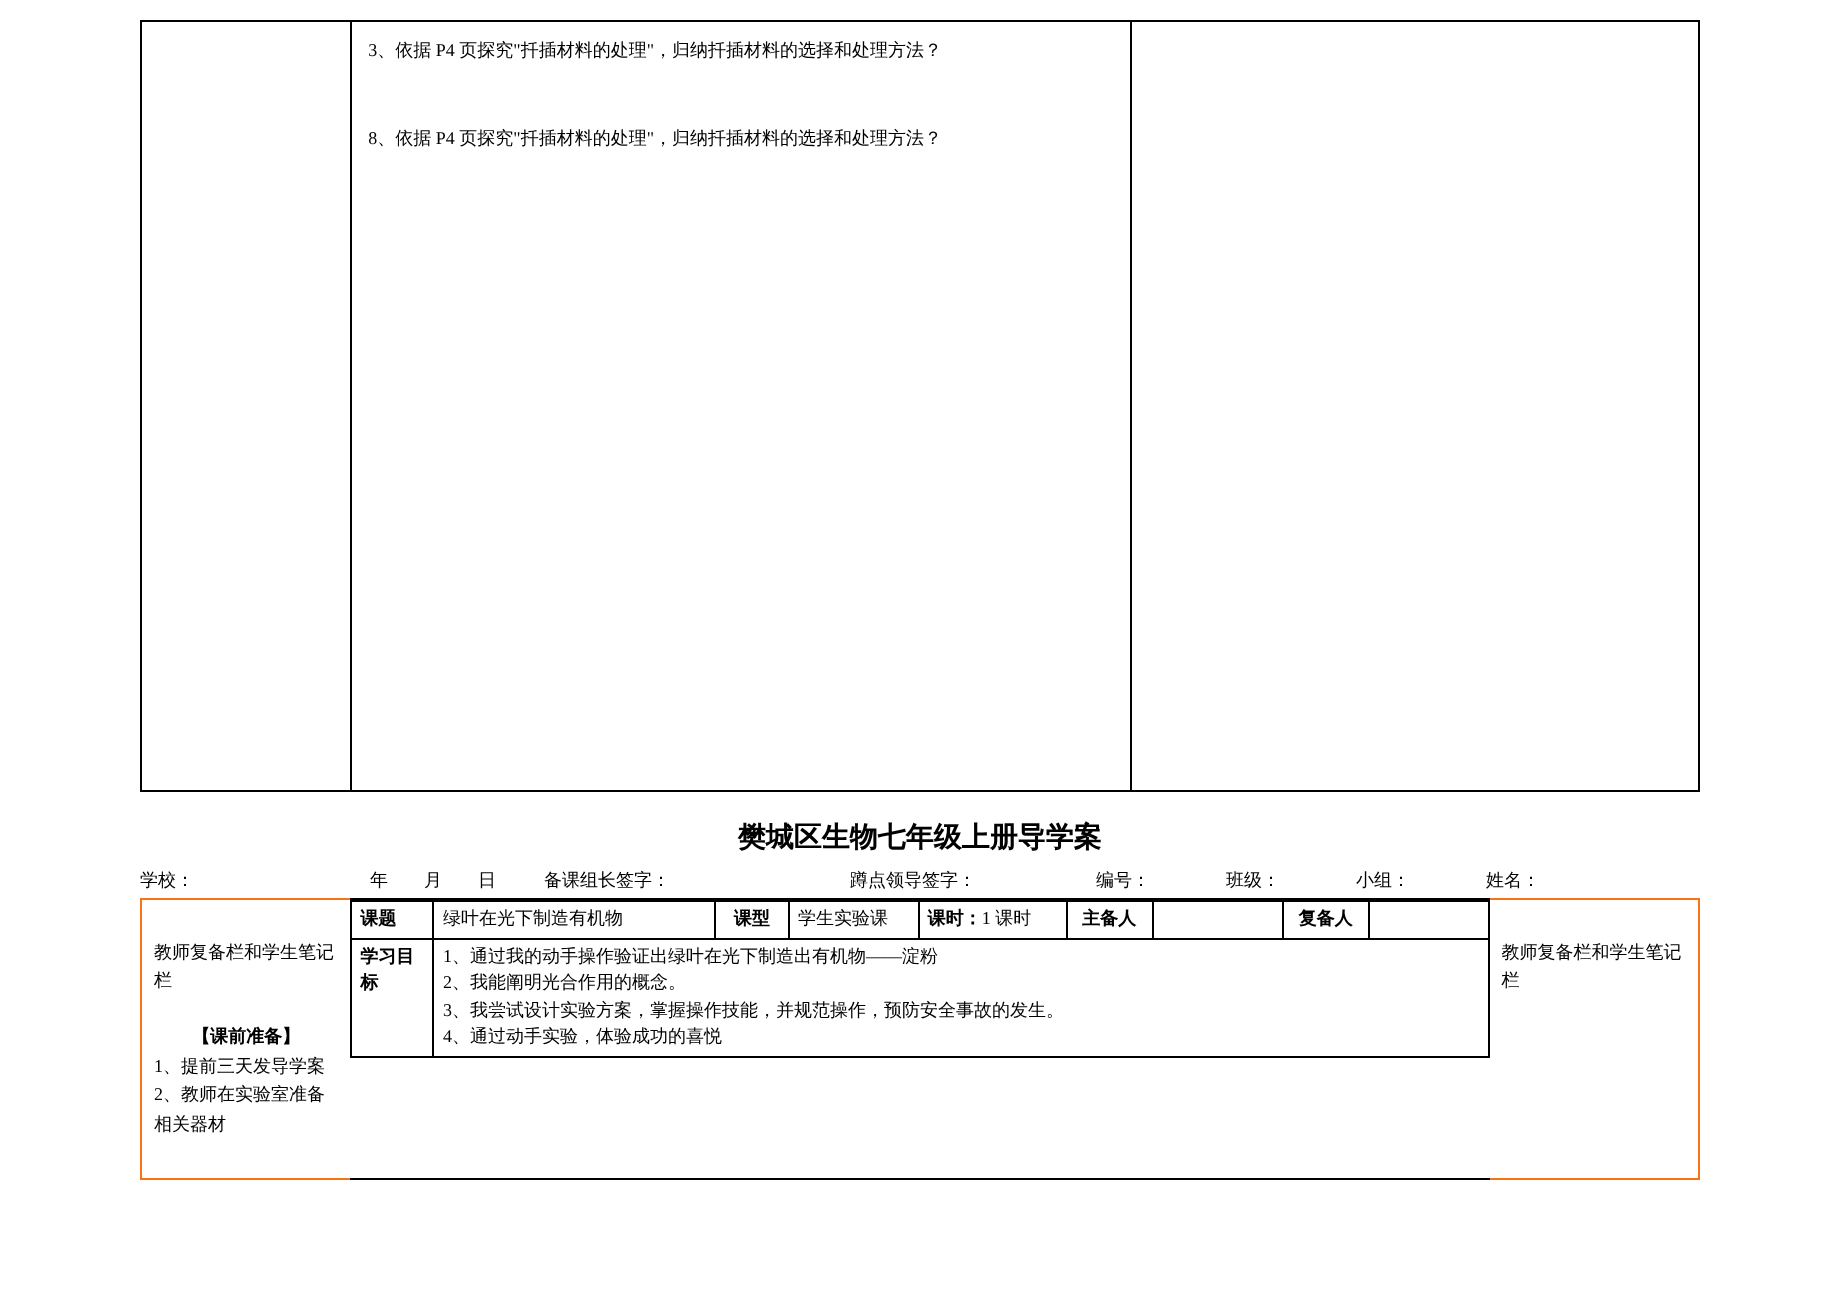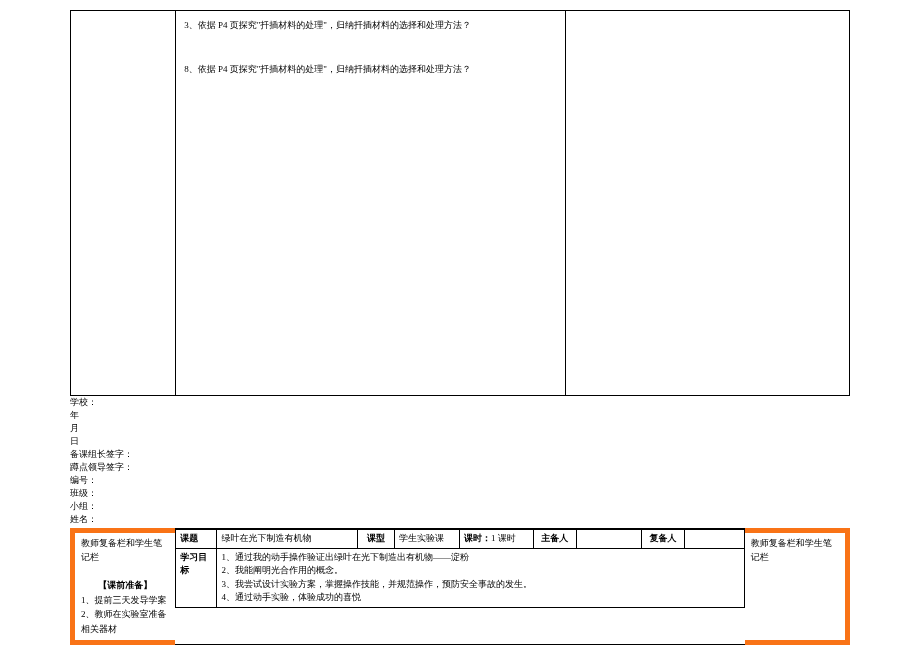--- a/index.html
+++ b/index.html
@@ -43,39 +43,38 @@
       font-family: "SimHei", "黑体", sans-serif;
     }
 
     
     .header-line {
       width: 100%;
       font-size: 9px;
       margin-bottom: 2px;
       display: flex;
       white-space: nowrap;
-      flex-direction: column;
     }
     .header-line span { display: inline-block; }
     .hl-gap1 { width: 88px; }
     .hl-gap3 { width: 90px; }
     .hl-gap4 { width: 60px; }
     .hl-gap5 { width: 38px; }
     .hl-gap6 { width: 38px; }
     .hl-gap7 { width: 38px; }
 
     
     .lower-wrap {
       display: flex;
       width: 100%;
     }
     .margin-col {
-      border: 5px solid #f97316;
+      border: 1px solid #f97316;
       width: 13.5%;
-      padding: 4px 6px;
+      padding: 20px 6px;
       font-size: 9px;
       line-height: 1.6;
     }
     .margin-col.left { border-right: none; }
     .margin-col.right { border-left: none; }
     .center-block {
       flex: 1;
       border-top: 1px solid #000;
       border-bottom: 1px solid #000;
     }
@@ -111,20 +110,21 @@
       <td class="col1"></td>
       <td class="col2">
         <p class="q-text">3、依据 P4 页探究"扦插材料的处理"，归纳扦插材料的选择和处理方法？</p>
         <p class="q-text">8、依据 P4 页探究"扦插材料的处理"，归纳扦插材料的选择和处理方法？</p>
       </td>
       <td class="col3"></td>
     </tr>
   </tbody>
     </table>
 
+  <div class="doc-title">樊城区生物七年级上册导学案</div>
 
   <div class="header-line">
     <span>学校：</span>
     <span class="hl-gap1"></span>
     <span>年</span>
     <span style="width:18px;"></span>
     <span>月</span>
     <span style="width:18px;"></span>
     <span>日</span>
     <span style="width:24px;"></span>

